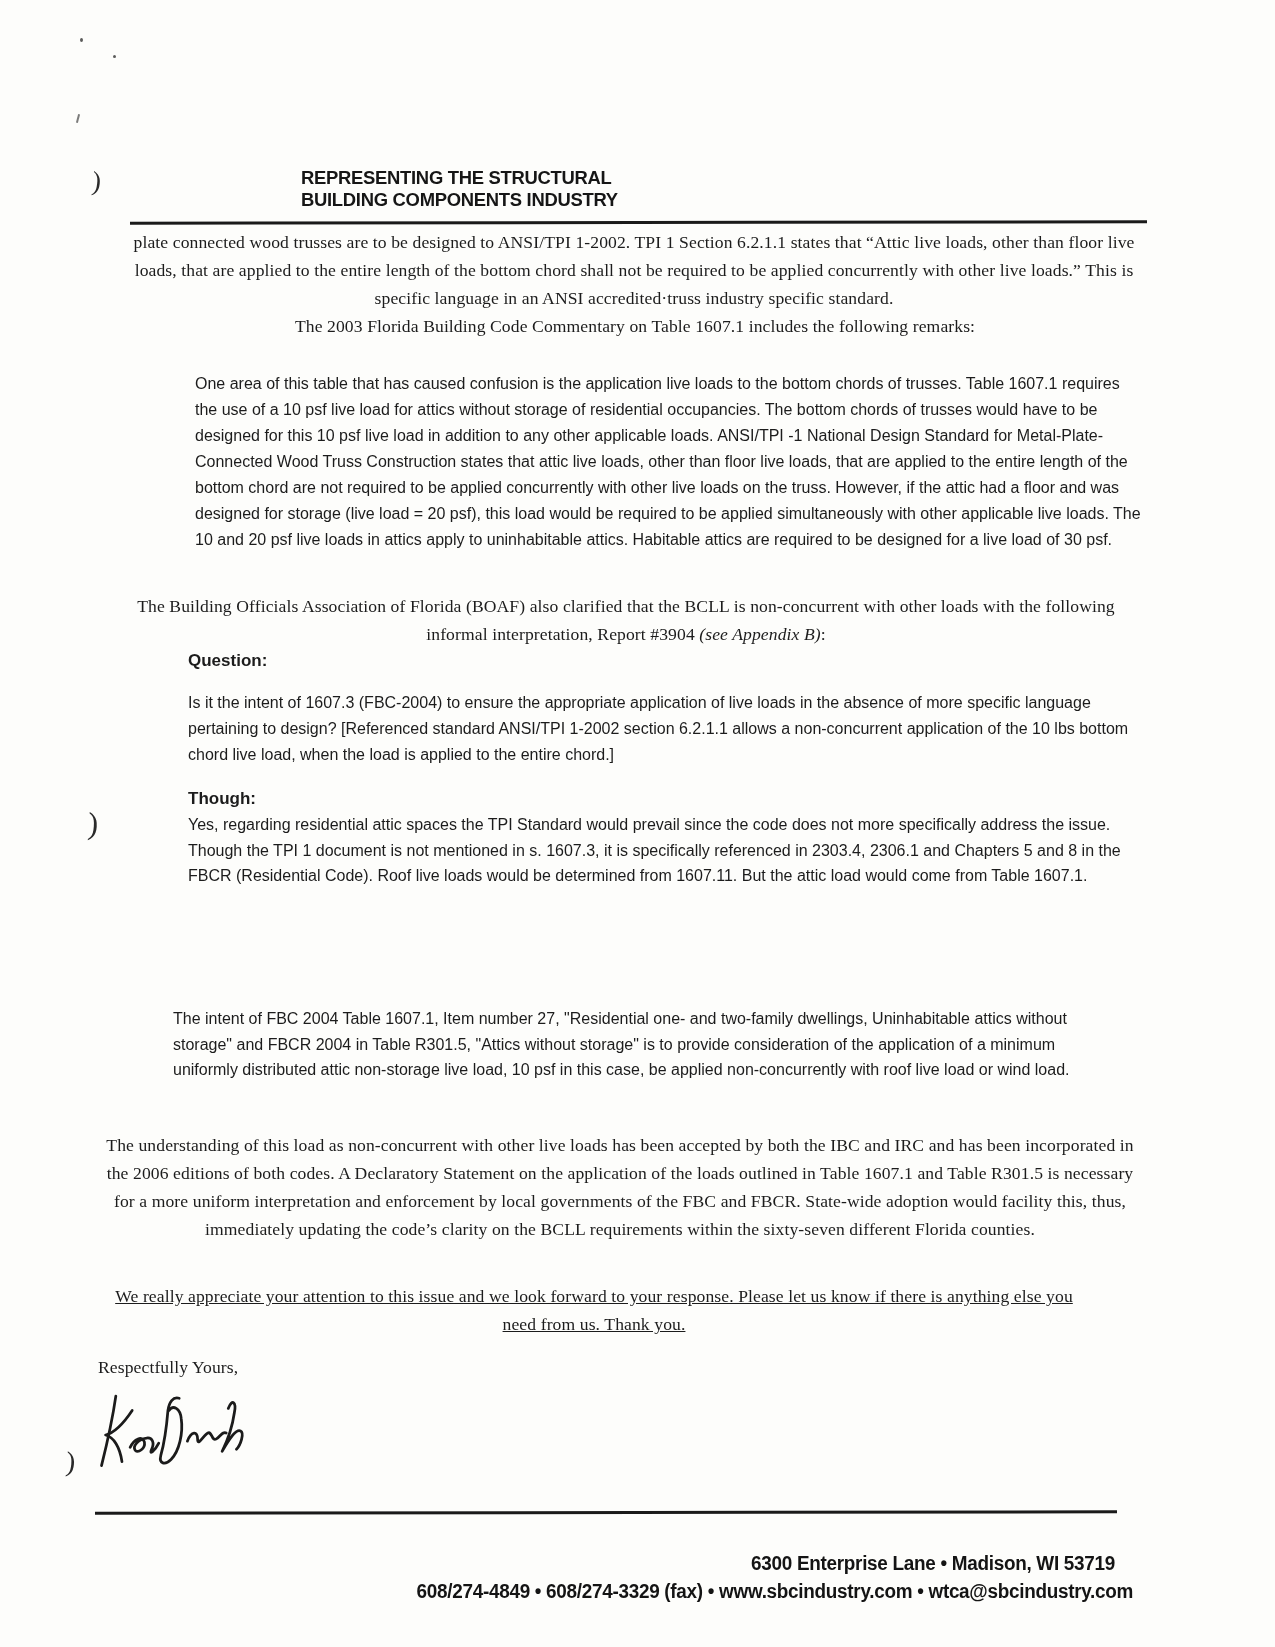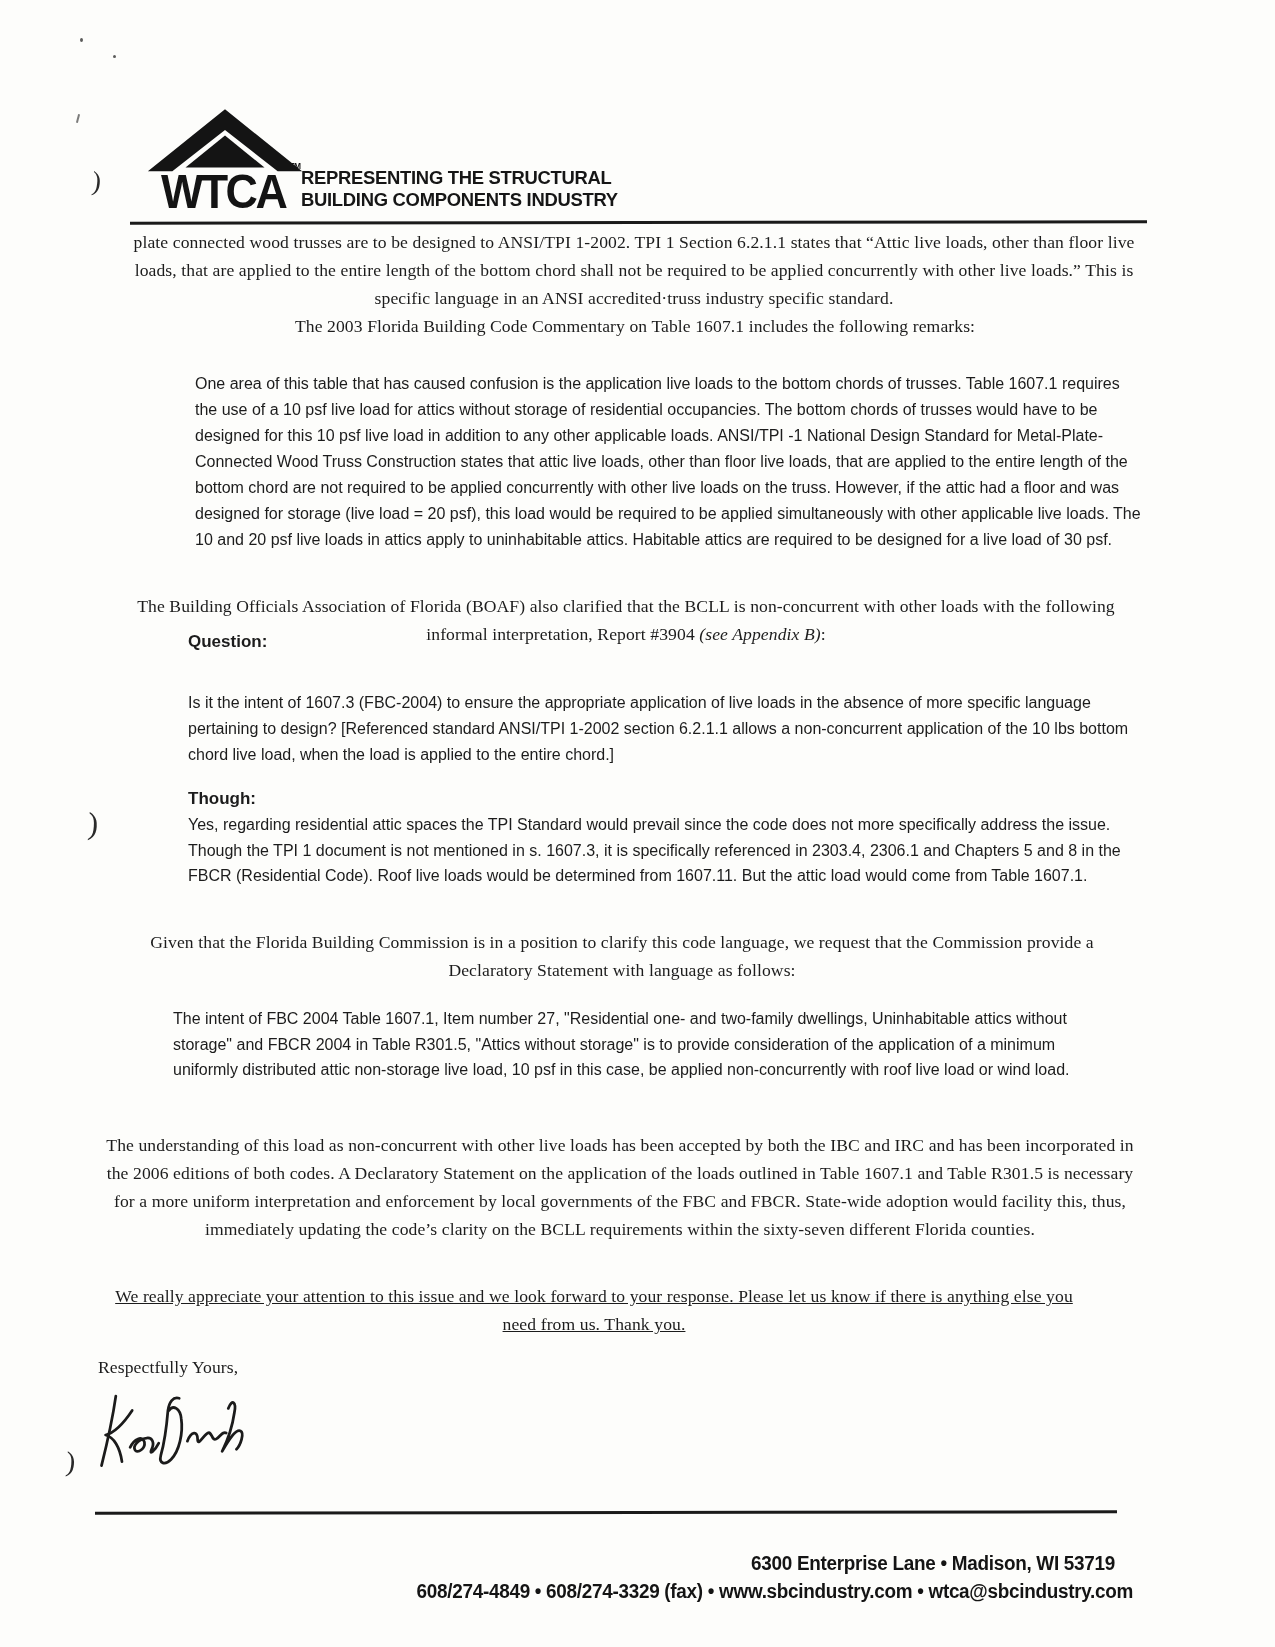--- a/index.html
+++ b/index.html
@@ -81,51 +81,42 @@
 
 <div class="page">
 
   <div class="abs speck" style="left:80px; top:38px; width:3px; height:4px;"></div>
   <div class="abs speck" style="left:113px; top:55px; width:3px; height:3px;"></div>
   <div class="abs" style="left:77px; top:114px; width:2px; height:9px; background:#444; transform:rotate(14deg); opacity:.7;"></div>
   <div class="abs stray-paren" style="left:92px; top:166px; font-size:27px; transform:rotate(6deg);">)</div>
   <div class="abs stray-paren" style="left:88px; top:806px; font-size:31px; transform:rotate(4deg);">)</div>
   <div class="abs stray-paren" style="left:66px; top:1446px; font-size:28px; transform:rotate(5deg);">)</div>
 
-  <div class="abs" style="left:146px; top:104px;">
-    <svg class="logo-svg" width="158" height="112" viewBox="0 0 168 112">
-      <path d="M84,2 L166,68 L140,68 L84,24 L28,68 L2,68 Z" fill="#141414"></path>
-      <polygon points="84,30 126,64 42,64" fill="#141414"></polygon>
-      <text x="82" y="107" text-anchor="middle" font-family="Liberation Sans, sans-serif" font-weight="bold" font-size="52" letter-spacing="-3" textLength="132" lengthAdjust="spacingAndGlyphs" fill="#141414">WTCA</text>
-      <text x="152" y="66" font-family="Liberation Sans, sans-serif" font-weight="bold" font-size="9" fill="#141414">TM</text>
-    </svg>
-  </div>
   <div class="abs" style="left:301px; top:167px;">
     <div class="tagline">REPRESENTING THE STRUCTURAL</div>
     <div class="tagline">BUILDING COMPONENTS INDUSTRY</div>
   </div>
   <div class="abs rule" style="left:130px; top:221px; width:1017px; height:3px; transform:rotate(-0.08deg);"></div>
 
   <div class="abs serif-p" style="left:130px; top:228px; width:1008px;">plate connected wood trusses are to be designed to ANSI/TPI 1-2002. TPI 1 Section 6.2.1.1 states that “Attic live loads, other than floor live loads, that are applied to the entire length of the bottom chord shall not be required to be applied concurrently with other live loads.” This is specific language in an ANSI accredited·truss industry specific standard.</div>
 
   <div class="abs serif-p" style="left:131px; top:312px; width:1008px;">The 2003 Florida Building Code Commentary on Table 1607.1 includes the following remarks:</div>
 
   <div class="abs sans-p" style="left:195px; top:371px; width:950px;">One area of this table that has caused confusion is the application live loads to the bottom chords of trusses. Table 1607.1 requires the use of a 10 psf live load for attics without storage of residential occupancies. The bottom chords of trusses would have to be designed for this 10 psf live load in addition to any other applicable loads. ANSI/TPI -1 National Design Standard for Metal-Plate-Connected Wood Truss Construction states that attic live loads, other than floor live loads, that are applied to the entire length of the bottom chord are not required to be applied concurrently with other live loads on the truss. However, if the attic had a floor and was designed for storage (live load = 20 psf), this load would be required to be applied simultaneously with other applicable live loads. The 10 and 20 psf live loads in attics apply to uninhabitable attics. Habitable attics are required to be designed for a live load of 30 psf.</div>
 
   <div class="abs serif-p" style="left:120px; top:592px; width:1012px;">
     <span>The Building Officials Association of Florida (BOAF) also clarified that the BCLL is non-concurrent with other loads with the following informal interpretation, Report #3904 </span><span class="italic">(see Appendix B)</span><span>:</span>
   </div>
 
-  <div class="abs qa-label" style="left:188px; top:630px;text-align:right;">Question:</div>
+  <div class="abs qa-label" style="left:188px; top:649px;text-align:right;">Question:</div>
   <div class="abs sans-p" style="left:188px; top:690px; width:956px;">Is it the intent of 1607.3 (FBC-2004) to ensure the appropriate application of live loads in the absence of more specific language pertaining to design? [Referenced standard ANSI/TPI 1-2002 section 6.2.1.1 allows a non-concurrent application of the 10 lbs bottom chord live load, when the load is applied to the entire chord.]</div>
 
   <div class="abs qa-label" style="left:188px; top:787px;">Though:</div>
   <div class="abs sans-p" style="left:188px; top:812px; width:956px; line-height:25.5px;">Yes, regarding residential attic spaces the TPI Standard would prevail since the code does not more specifically address the issue. Though the TPI 1 document is not mentioned in s. 1607.3, it is specifically referenced in 2303.4, 2306.1 and Chapters 5 and 8 in the FBCR (Residential Code). Roof live loads would be determined from 1607.11. But the attic load would come from Table 1607.1.</div>
 
-  <div class="abs serif-p" style="left:112px; top:928px; width:1020px;">Given that the Florida Building Commission is in a position to clarify this code language, we request that the Commission provide a Declaratory Statement with language as follows:</div>
 
   <div class="abs sans-p" style="left:173px; top:1006px; width:930px; line-height:25.5px;">The intent of FBC 2004 Table 1607.1, Item number 27, "Residential one- and two-family dwellings, Uninhabitable attics without storage" and FBCR 2004 in Table R301.5, "Attics without storage" is to provide consideration of the application of a minimum uniformly distributed attic non-storage live load, 10 psf in this case, be applied non-concurrently with roof live load or wind load.</div>
 
   <div class="abs serif-p" style="left:102px; top:1131px; width:1036px;">The understanding of this load as non-concurrent with other live loads has been accepted by both the IBC and IRC and has been incorporated in the 2006 editions of both codes. A Declaratory Statement on the application of the loads outlined in Table 1607.1 and Table R301.5 is necessary for a more uniform interpretation and enforcement by local governments of the FBC and FBCR. State-wide adoption would facility this, thus, immediately updating the code’s clarity on the BCLL requirements within the sixty-seven different Florida counties.</div>
 
   <div class="abs serif-p" style="left:99px; top:1282px; width:990px;text-decoration:underline;">We really appreciate your attention to this issue and we look forward to your response. Please let us know if there is anything else you need from us. Thank you.</div>
 
   <div class="abs serif-p" style="left:98px; top:1353px;">Respectfully Yours,</div>
 
   <div class="abs" style="left:90px; top:1388px;" aria-label="Kirk Grundahl">

